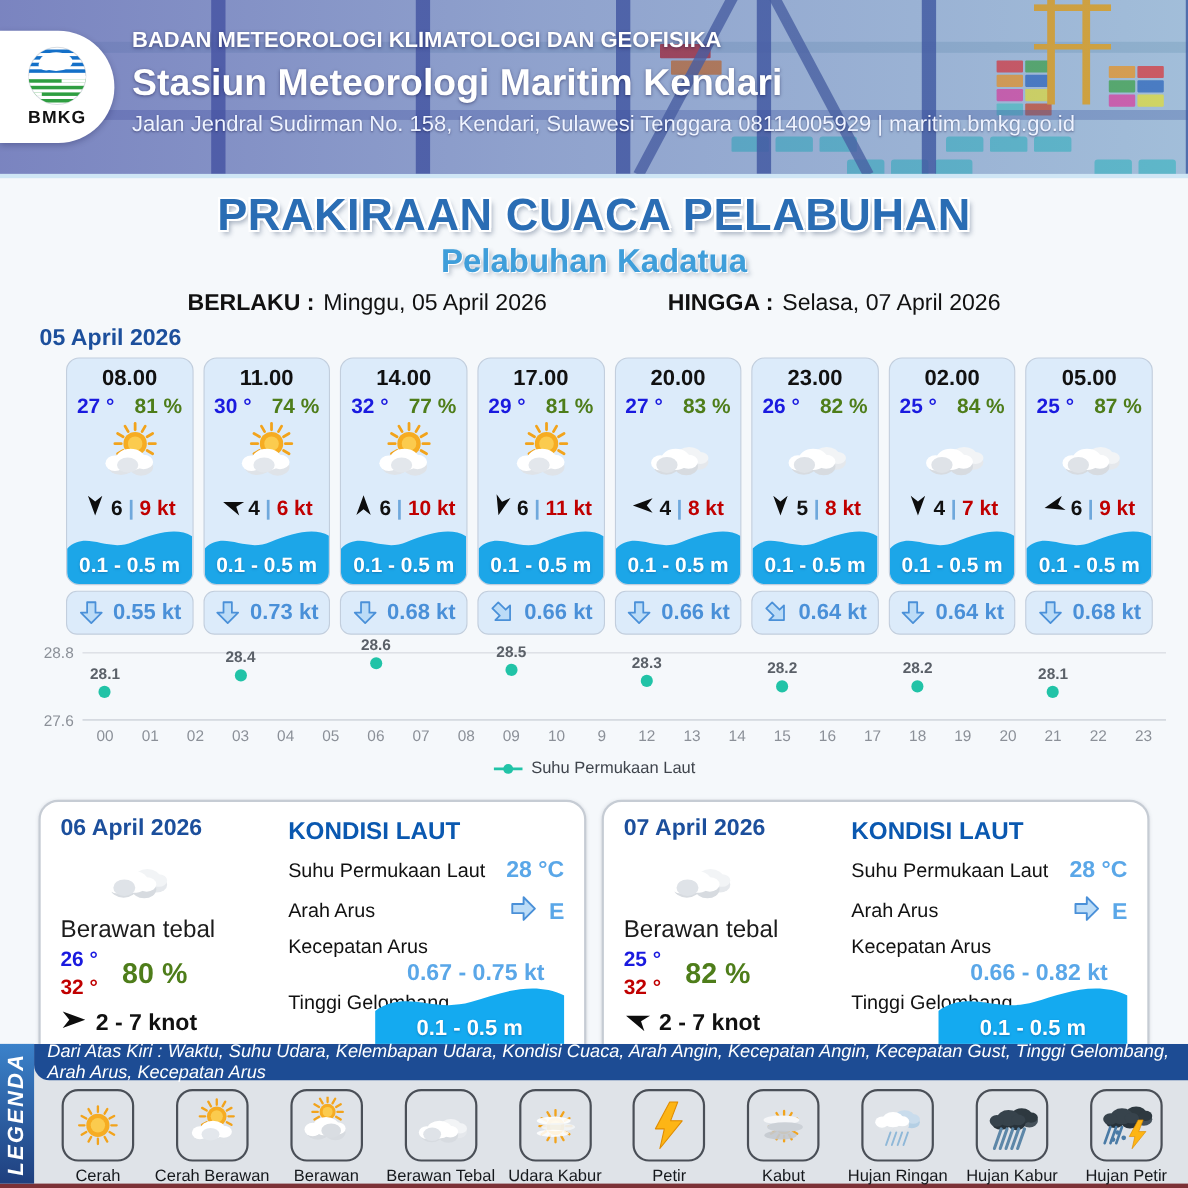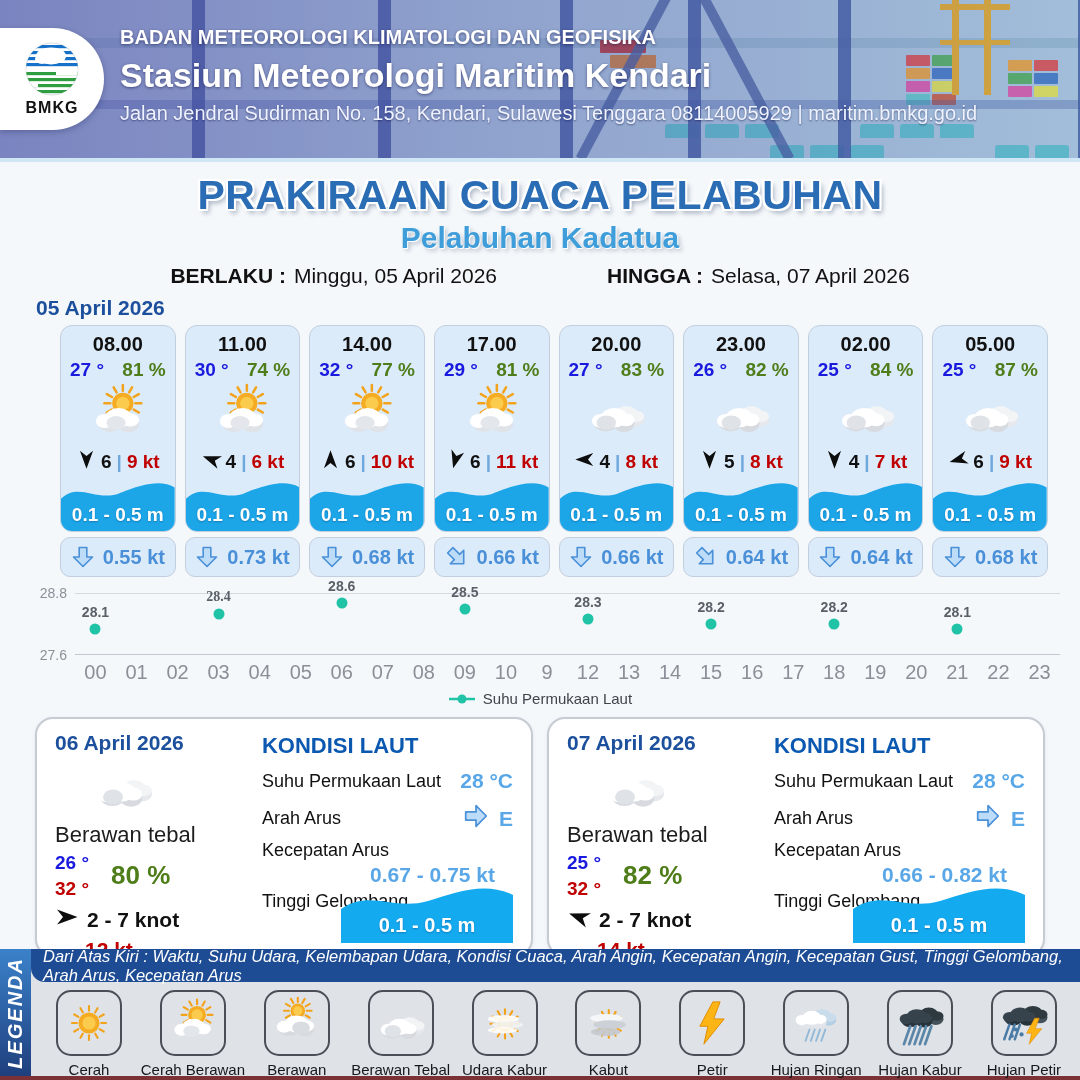--- a/index.html
+++ b/index.html
@@ -53,25 +53,25 @@
          display:flex;align-items:center;justify-content:center;gap:8px;font-size:20px;font-weight:bold;color:#4a90d8;}
   
   .chart-sec{margin-top:16px;}
   .chart{position:relative;height:62px;margin:14px 20px 0 75px;}
   .gl-top{position:absolute;left:0;right:0;top:0;height:1px;background:#d4d8df;}
   .gl-bot{position:absolute;left:0;right:0;bottom:0;height:1px;background:#c2c7d0;}
   .ylab{position:absolute;left:-46px;font-size:14px;color:#8b9098;width:38px;text-align:right;}
   .dot{position:absolute;width:11px;height:11px;border-radius:50%;background:#21c3a7;transform:translate(-50%,-50%);}
   .dlab{position:absolute;transform:translate(-50%,-100%);font-size:14px;font-weight:bold;color:#5a6068;}
   .xticks{position:relative;height:20px;margin:6px 20px 0 75px;}
-  .xt{position:absolute;top:0;transform:translateX(-50%);font-size:20px;color:#8b9098;}
+  .xt{position:absolute;top:0;transform:translateX(-50%);font-size:14px;color:#8b9098;}
   .chart-legend{display:flex;justify-content:center;align-items:center;gap:7px;margin-top:9px;
                 font-size:15px;color:#3f444c;}
   
-  .day-cards{display:flex;gap:14px;margin:10px 35px 0;}
+  .day-cards{display:flex;gap:14px;margin:20px 35px 0;}
   .dcard{flex:1;background:#fff;border:2px solid #c6ccd4;border-radius:18px;padding:12px 18px;height:240px;
          box-sizing:border-box;display:flex;box-shadow:0 1px 3px rgba(80,90,110,.15);}
   .d-left{width:43%;display:flex;flex-direction:column;}
   .d-date{font-size:21px;font-weight:bold;color:#1c4f9c;}
   .d-icon{margin:0 0 0 36px;width:92px;height:64px;}
   .d-cond{font-size:22px;color:#1c1c1c;margin-top:3px;}
   .d-temps{display:flex;align-items:center;gap:22px;margin-top:2px;}
   .stack{display:flex;flex-direction:column;font-size:19px;font-weight:bold;line-height:1.35;}
   .tmin{color:#1a1adf;} .tmax{color:#c00000;}
   .d-hum{font-size:26px;font-weight:bold;color:#4e7d1a;}
@@ -611,21 +611,21 @@
 
   <div class="chart-sec">
     <div class="chart" id="chart-plot">
       <div class="gl-top"></div>
         <div class="gl-bot"></div>
       <div class="ylab" style="top:-8px;">28.8</div>
       <div class="ylab" style="bottom:-8px;">27.6</div>
     <div class="dot" style="left: 2.08%; top: 58.33%;"></div>
         <div class="dlab" style="left: 2.08%; top: calc(58.33% - 9px);">28.1</div>
         <div class="dot" style="left: 14.58%; top: 33.33%;"></div>
-        <div class="dlab" style="left: 14.58%; top: calc(33.33% - 9px); font-family: Liberation Serif, serif;">28.4</div>
+        <div class="dlab" style="left: 14.58%; top: calc(33.33% - 9px);">28.4</div>
         <div class="dot" style="left: 27.08%; top: 16.67%;"></div>
         <div class="dlab" style="left: 27.08%; top: calc(16.67% - 9px);">28.6</div>
         <div class="dot" style="left: 39.58%; top: 25%;"></div>
         <div class="dlab" style="left: 39.58%; top: calc(25% - 9px);">28.5</div>
         <div class="dot" style="left: 52.08%; top: 41.67%;"></div>
         <div class="dlab" style="left: 52.08%; top: calc(41.67% - 9px);">28.3</div>
         <div class="dot" style="left: 64.58%; top: 50%;"></div>
         <div class="dlab" style="left: 64.58%; top: calc(50% - 9px);">28.2</div>
         <div class="dot" style="left: 77.08%; top: 50%;"></div>
         <div class="dlab" style="left: 77.08%; top: calc(50% - 9px);">28.2</div>
@@ -932,20 +932,28 @@
                 <ellipse cx="30" cy="27" rx="19" ry="4.5" fill="#ffffff" opacity=".9"></ellipse>
                 <ellipse cx="35" cy="34" rx="19" ry="4.5" fill="#f2f4f6" opacity=".9"></ellipse>
                 <ellipse cx="29" cy="41" rx="18" ry="4" fill="#ffffff" opacity=".85"></ellipse>
               </svg>
             </div>
                <div class="legend-label">Udara Kabur</div>
           </div>
           <div class="legend-item">
             <div class="legend-ibox">
               <svg width="52" height="52" viewBox="0 0 64 64">
+                <path transform="translate(15,6) scale(1)" d="M18 0 L2 30 L12 30 L7 52 L32 21 L19 21 L27 0 Z" fill="#fdb515" stroke="#e08c00" stroke-width="1.2" stroke-linejoin="round"></path>
+              </svg>
+            </div>
+               <div class="legend-label">Petir</div>
+          </div>
+          <div class="legend-item">
+            <div class="legend-ibox">
+              <svg width="52" height="52" viewBox="0 0 64 64">
                 <line x1="44" y1="33" x2="50" y2="33" stroke="#f2a31b" stroke-width="2.6" stroke-linecap="round"></line>
                 <line x1="42.52627944162883" y1="38.5" x2="47.72243186433546" y2="41.5" stroke="#f2a31b" stroke-width="2.6" stroke-linecap="round"></line>
                 <line x1="38.5" y1="42.52627944162882" x2="41.5" y2="47.722431864335455" stroke="#f2a31b" stroke-width="2.6" stroke-linecap="round"></line>
                 <line x1="33" y1="44" x2="33" y2="50" stroke="#f2a31b" stroke-width="2.6" stroke-linecap="round"></line>
                 <line x1="27.500000000000004" y1="42.52627944162883" x2="24.500000000000004" y2="47.72243186433546" stroke="#f2a31b" stroke-width="2.6" stroke-linecap="round"></line>
                 <line x1="23.473720558371173" y1="38.5" x2="18.27756813566454" y2="41.5" stroke="#f2a31b" stroke-width="2.6" stroke-linecap="round"></line>
                 <line x1="22" y1="33" x2="16" y2="33" stroke="#f2a31b" stroke-width="2.6" stroke-linecap="round"></line>
                 <line x1="23.473720558371173" y1="27.500000000000004" x2="18.277568135664538" y2="24.500000000000007" stroke="#f2a31b" stroke-width="2.6" stroke-linecap="round"></line>
                 <line x1="27.499999999999993" y1="23.473720558371177" x2="24.499999999999993" y2="18.27756813566455" stroke="#f2a31b" stroke-width="2.6" stroke-linecap="round"></line>
                 <line x1="33" y1="22" x2="33" y2="16" stroke="#f2a31b" stroke-width="2.6" stroke-linecap="round"></line>
@@ -956,28 +964,20 @@
                 <ellipse cx="30" cy="26" rx="20" ry="5" fill="#f5f6f8"></ellipse>
                 <ellipse cx="34" cy="34" rx="20" ry="5.5" fill="#ccd1d7"></ellipse>
                 <ellipse cx="29" cy="43" rx="18" ry="5" fill="#c4c9cf" opacity=".9"></ellipse>
               </svg>
             </div>
                <div class="legend-label">Kabut</div>
           </div>
           <div class="legend-item">
             <div class="legend-ibox">
               <svg width="52" height="52" viewBox="0 0 64 64">
-                <path transform="translate(15,6) scale(1)" d="M18 0 L2 30 L12 30 L7 52 L32 21 L19 21 L27 0 Z" fill="#fdb515" stroke="#e08c00" stroke-width="1.2" stroke-linejoin="round"></path>
-              </svg>
-            </div>
-               <div class="legend-label">Petir</div>
-          </div>
-          <div class="legend-item">
-            <div class="legend-ibox">
-              <svg width="52" height="52" viewBox="0 0 64 64">
                 <g transform="translate(20,16) scale(0.9)">
     <ellipse cx="14" cy="13" rx="11" ry="8" fill="#b4cfe4"></ellipse>
     <ellipse cx="31" cy="14" rx="10" ry="7.5" fill="#b4cfe4"></ellipse>
     <ellipse cx="22" cy="8" rx="12.5" ry="9" fill="#c9dcec"></ellipse>
     <ellipse cx="9" cy="11" rx="8" ry="6.5" fill="#c9dcec"></ellipse>
     <ellipse cx="33" cy="10" rx="8" ry="6" fill="#c9dcec"></ellipse>
   </g>
                 <g transform="translate(6,18) scale(0.95)">
     <ellipse cx="14" cy="13" rx="11" ry="8" fill="#e2e6ea"></ellipse>
     <ellipse cx="31" cy="14" rx="10" ry="7.5" fill="#e2e6ea"></ellipse>

